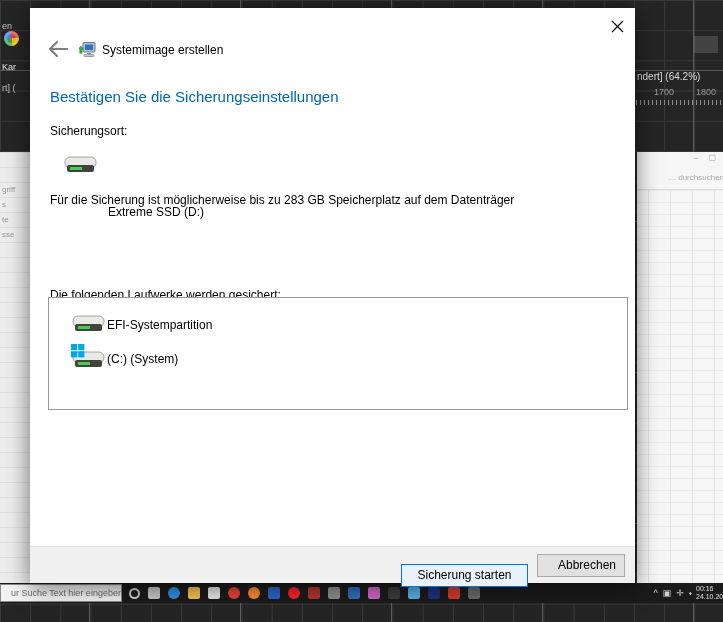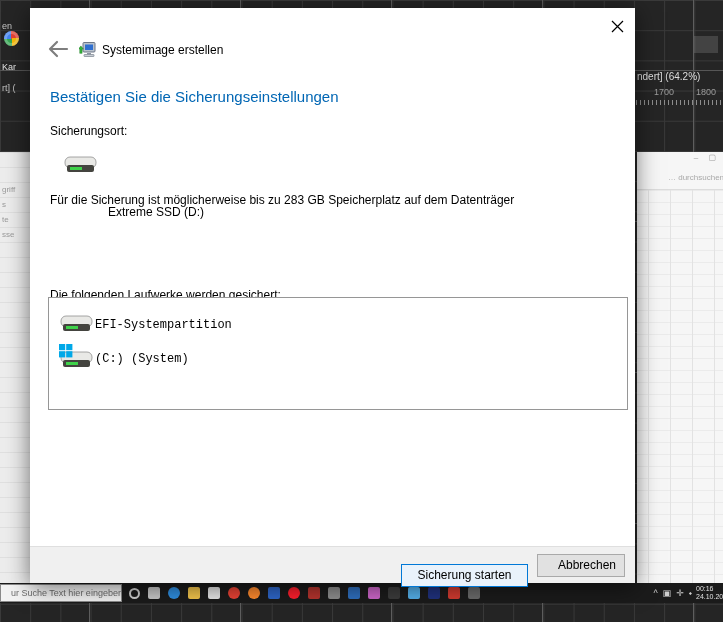--- a/index.html
+++ b/index.html
@@ -63,21 +63,21 @@
   .title-row-icon { position:absolute; left:49px; top:33px; width:17px; height:17px; }
   .dlg-title { position:absolute; left:72px; top:35px; font-size:12px; color:#000000; }
   .dlg-heading { position:absolute; left:20px; top:80px; font-size:15px; color:#0066b4; }
   .loc-label { position:absolute; left:20px; top:116px; }
   .hdd-icon { width:36px; height:24px; }
   .loc-row-icon { position:absolute; left:33px; top:145px; }
   .loc-value { position:absolute; left:78px; top:153px;margin-top:44px; }
   .note { position:absolute; left:20px; top:184px; line-height:16px; }
   .drives-label { position:absolute; left:20px; top:272px;margin-top:8px; }
   .list-box { position:absolute; left:18px; top:289px; width:580px; height:113px; border:1px solid #969696; background:#fff; }
-  .drive-row { position:absolute; left:0; width:100%; height:34px;font-family:Liberation Mono, monospace; }
+  .drive-row { position:absolute; left:12px; width:100%; height:34px; }
   .drive-row .row-icon { position:absolute; left:10px; top:5px; }
   .drive-row .row-label { position:absolute; left:46px; top:11px; }
   .button-bar { position:absolute; left:0; bottom:0; width:100%; height:37px; background:#f0f0f0;
     border-top:1px solid #dfdfdf; display:flex; align-items:center; justify-content:flex-end; gap:9px; padding-right:10px; }
   .btn { height:23px; font-size:12px; font-family:"Liberation Sans",sans-serif; display:flex; align-items:center;
     justify-content:center; cursor:pointer; }
   .btn-default { width:127px; background:#e9f2fb; border:1px solid #0078d7;margin-top:20px; }
   .btn-normal { width:88px; background:#e1e1e1; border:1px solid #a9a9a9;padding-left:12px; }
 </style>
 </head>

